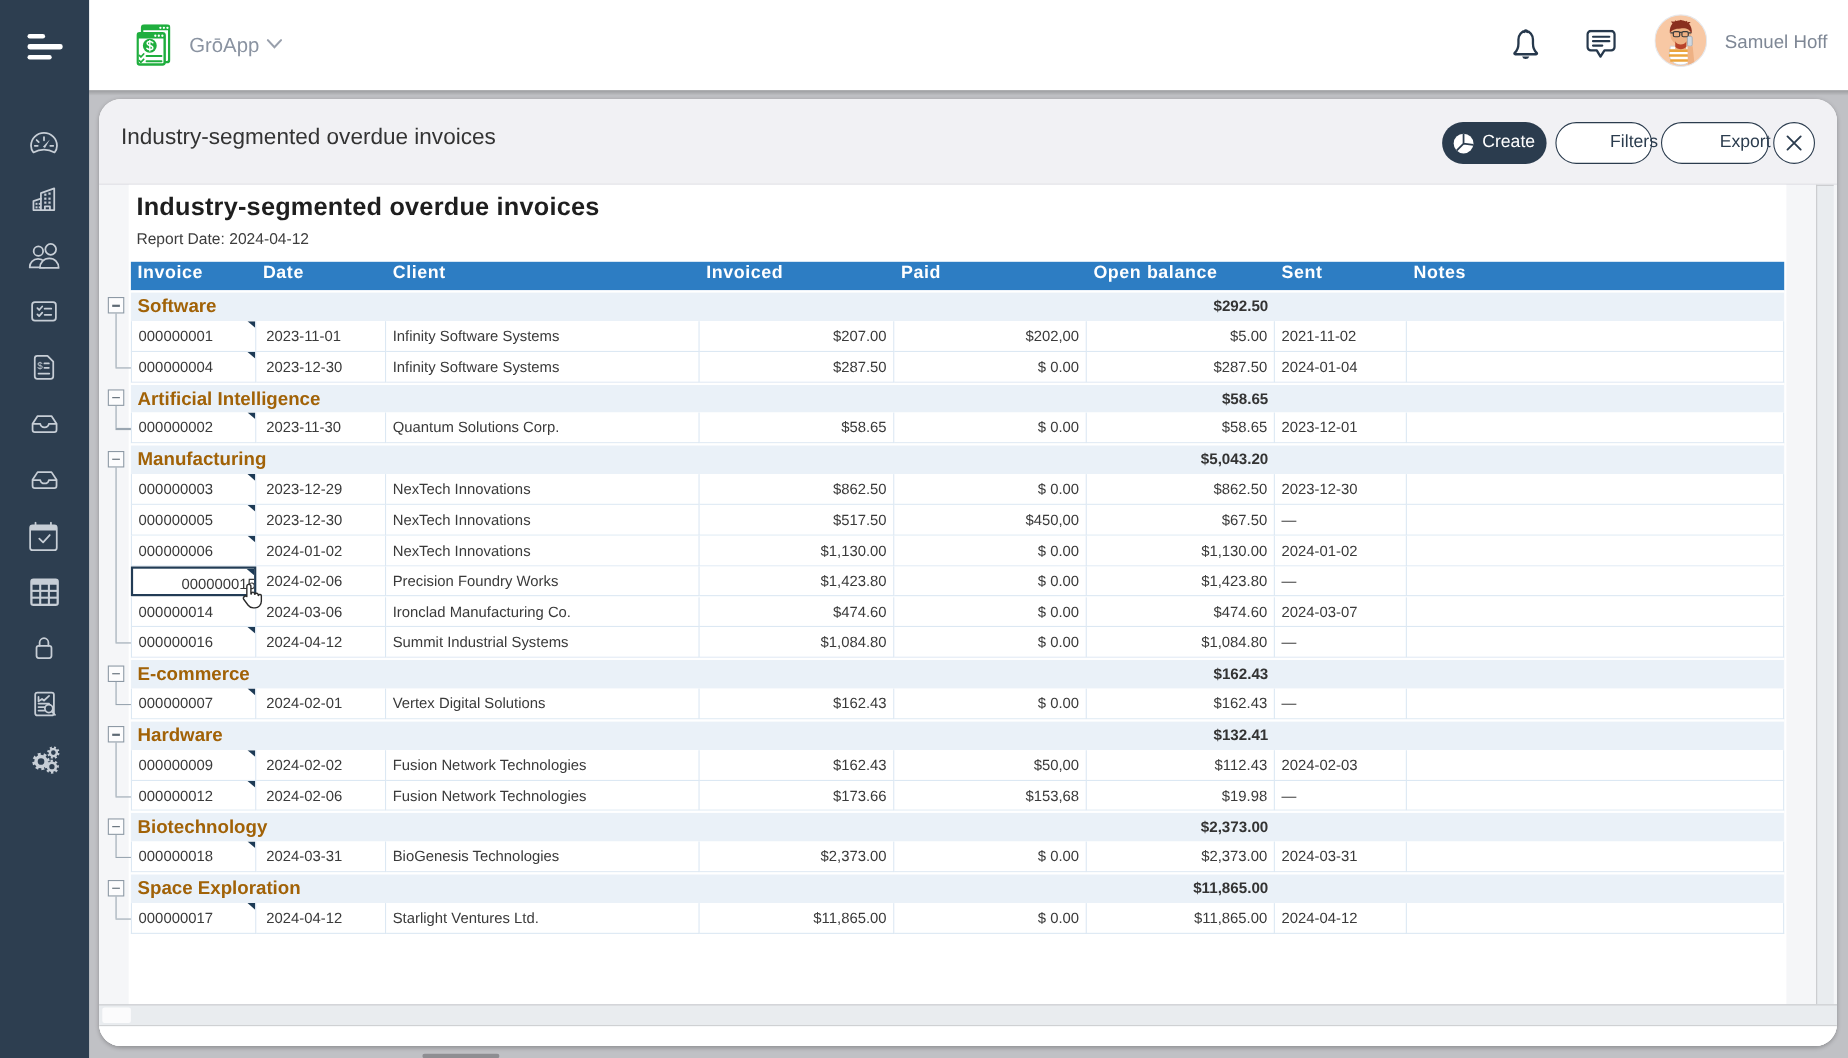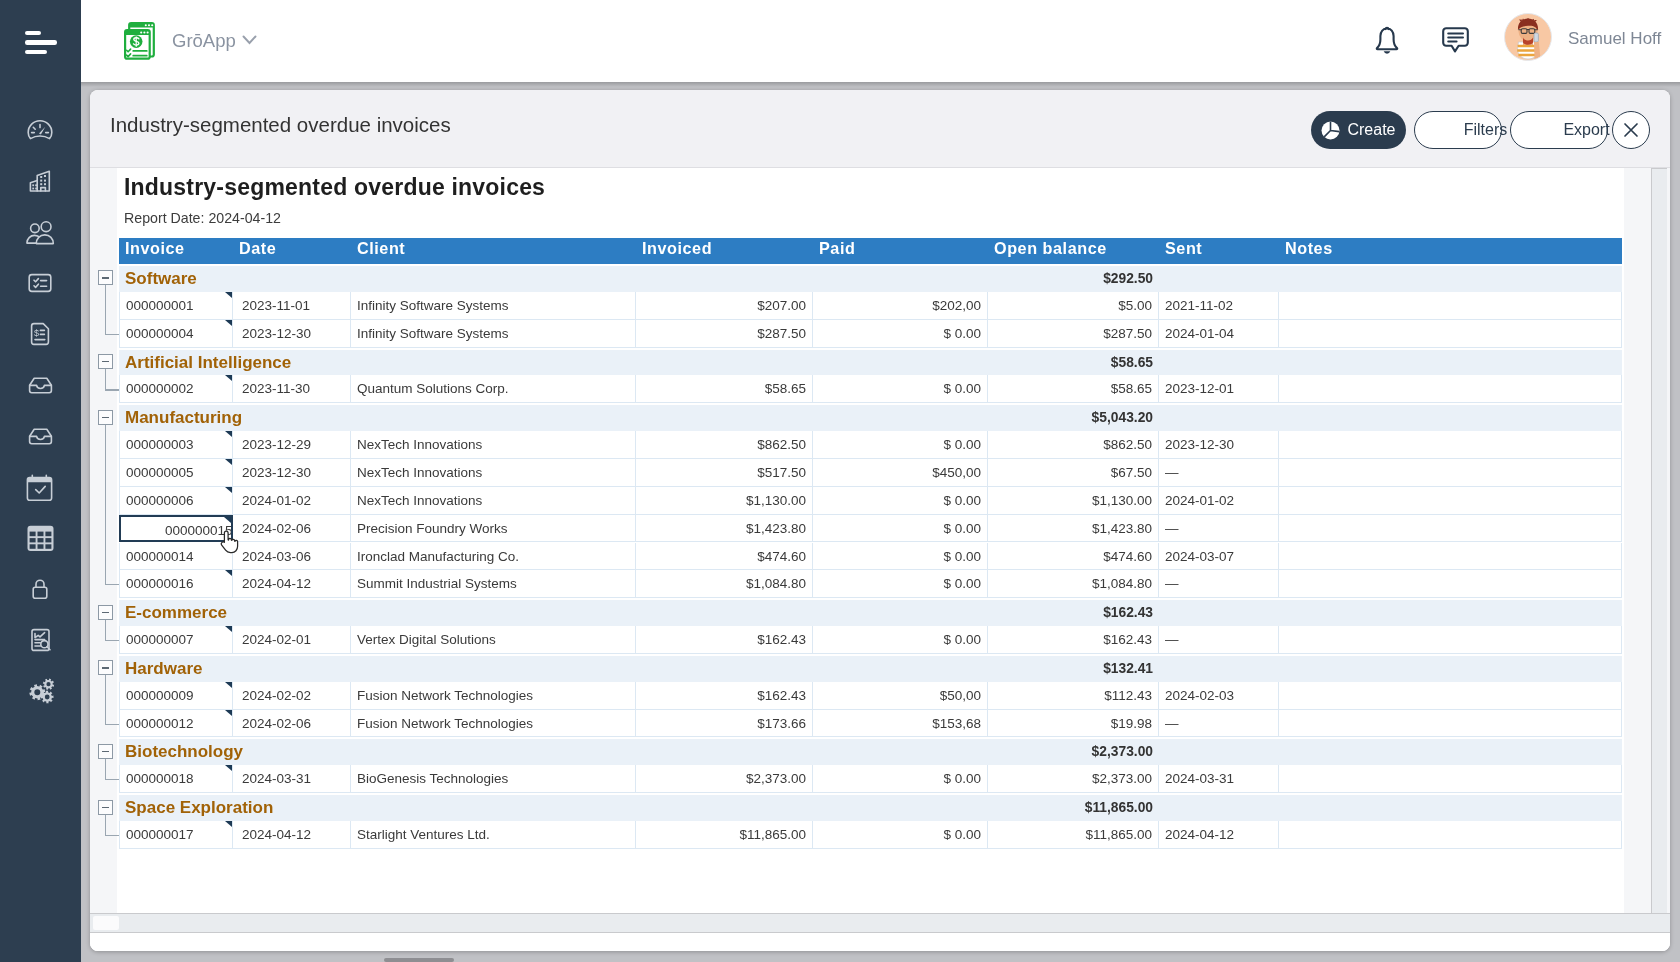--- a/index.html
+++ b/index.html
@@ -2,21 +2,21 @@
 <html><head><meta charset="utf-8"><style>
 * {margin:0;padding:0;box-sizing:border-box;}
 html,body {width:1680px;height:962px;overflow:hidden;font-family:"Liberation Sans",sans-serif;background:#fff;}
 #stage {position:relative;width:1680px;height:962px;}
 #sidebar {position:absolute;left:0;top:0;width:81px;height:962px;background:#2d3e50;z-index:5;}
 .hline {position:absolute;left:25px;height:4.4px;border-radius:2.2px;background:#fff;}
 .sic {position:absolute;left:27px;}
 #topbar {position:absolute;left:81px;top:0;width:1599px;height:82px;background:#fff;}
 #main {position:absolute;left:81px;top:82px;width:1599px;height:880px;background:#c0c1c5;}
 #main::before {content:"";position:absolute;left:0;top:0;width:1599px;height:5px;background:linear-gradient(rgba(0,0,0,0.20),rgba(0,0,0,0));}
-#card {position:absolute;left:9px;top:8px;width:1580px;height:861px;background:#fff;border-radius:8px;box-shadow:0 1px 4px rgba(0,0,0,0.26);overflow:hidden;}
+#card {position:absolute;left:9px;top:8px;width:1580px;height:861px;background:#fff;border-radius:20px;box-shadow:0 1px 4px rgba(0,0,0,0.26);overflow:hidden;}
 #chead {position:absolute;left:0;top:0;width:1580px;height:78px;background:#f1f1f4;border-bottom:1px solid #dedee2;}
 #ctitle {position:absolute;left:20px;top:0;height:70px;line-height:70px;font-size:20.5px;color:#333;}
 #viewer {position:absolute;left:0;top:78px;width:1580px;height:783px;background:#f5f6f8;}
 #page {position:absolute;left:27px;top:0;width:1507px;height:745px;background:#fff;}
 #vsb {position:absolute;left:1561px;top:0;width:16px;height:745px;background:#e9ecef;border-left:1px solid #c9cacd;border-top:1px solid #c9cacd;}
 #hsb {position:absolute;left:0;top:745px;width:1580px;height:20px;background:#e9ecef;border-top:1px solid #c9cacd;border-bottom:1px solid #c9cacd;}
 #below {position:absolute;left:0;top:765px;width:1580px;height:18px;background:#fff;}
 #hthumb {position:absolute;left:3px;top:2px;width:26px;height:14px;background:#fbfbfc;border-radius:2px;}
 #rtitle {position:absolute;left:7px;top:6px;font-size:23px;font-weight:bold;color:#1e1e1e;letter-spacing:0.2px;}
 #rdate {position:absolute;left:7px;top:42px;font-size:14.2px;color:#3d3d3d;}

